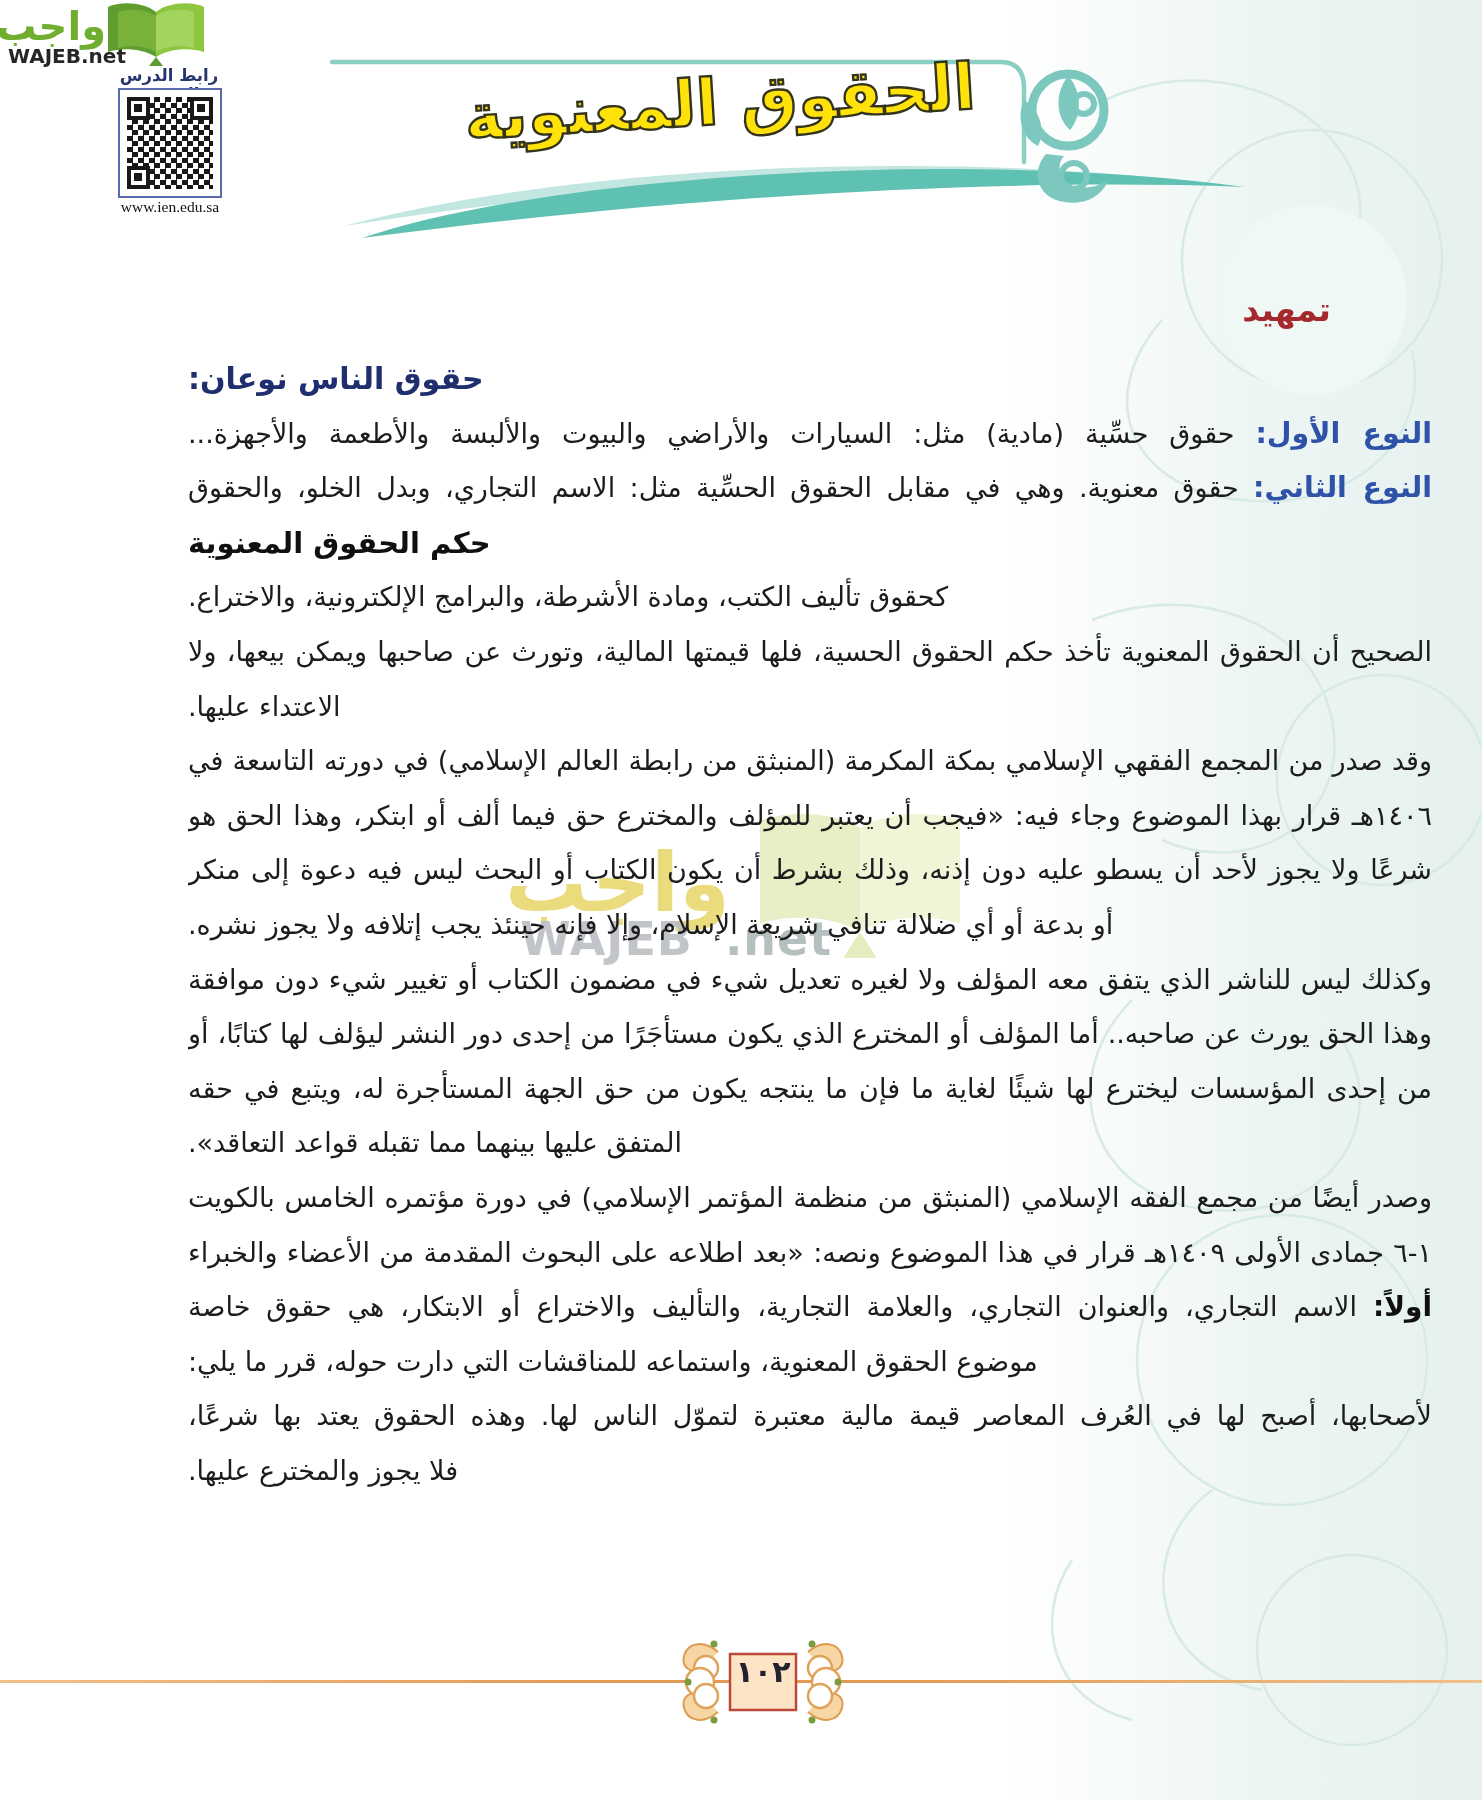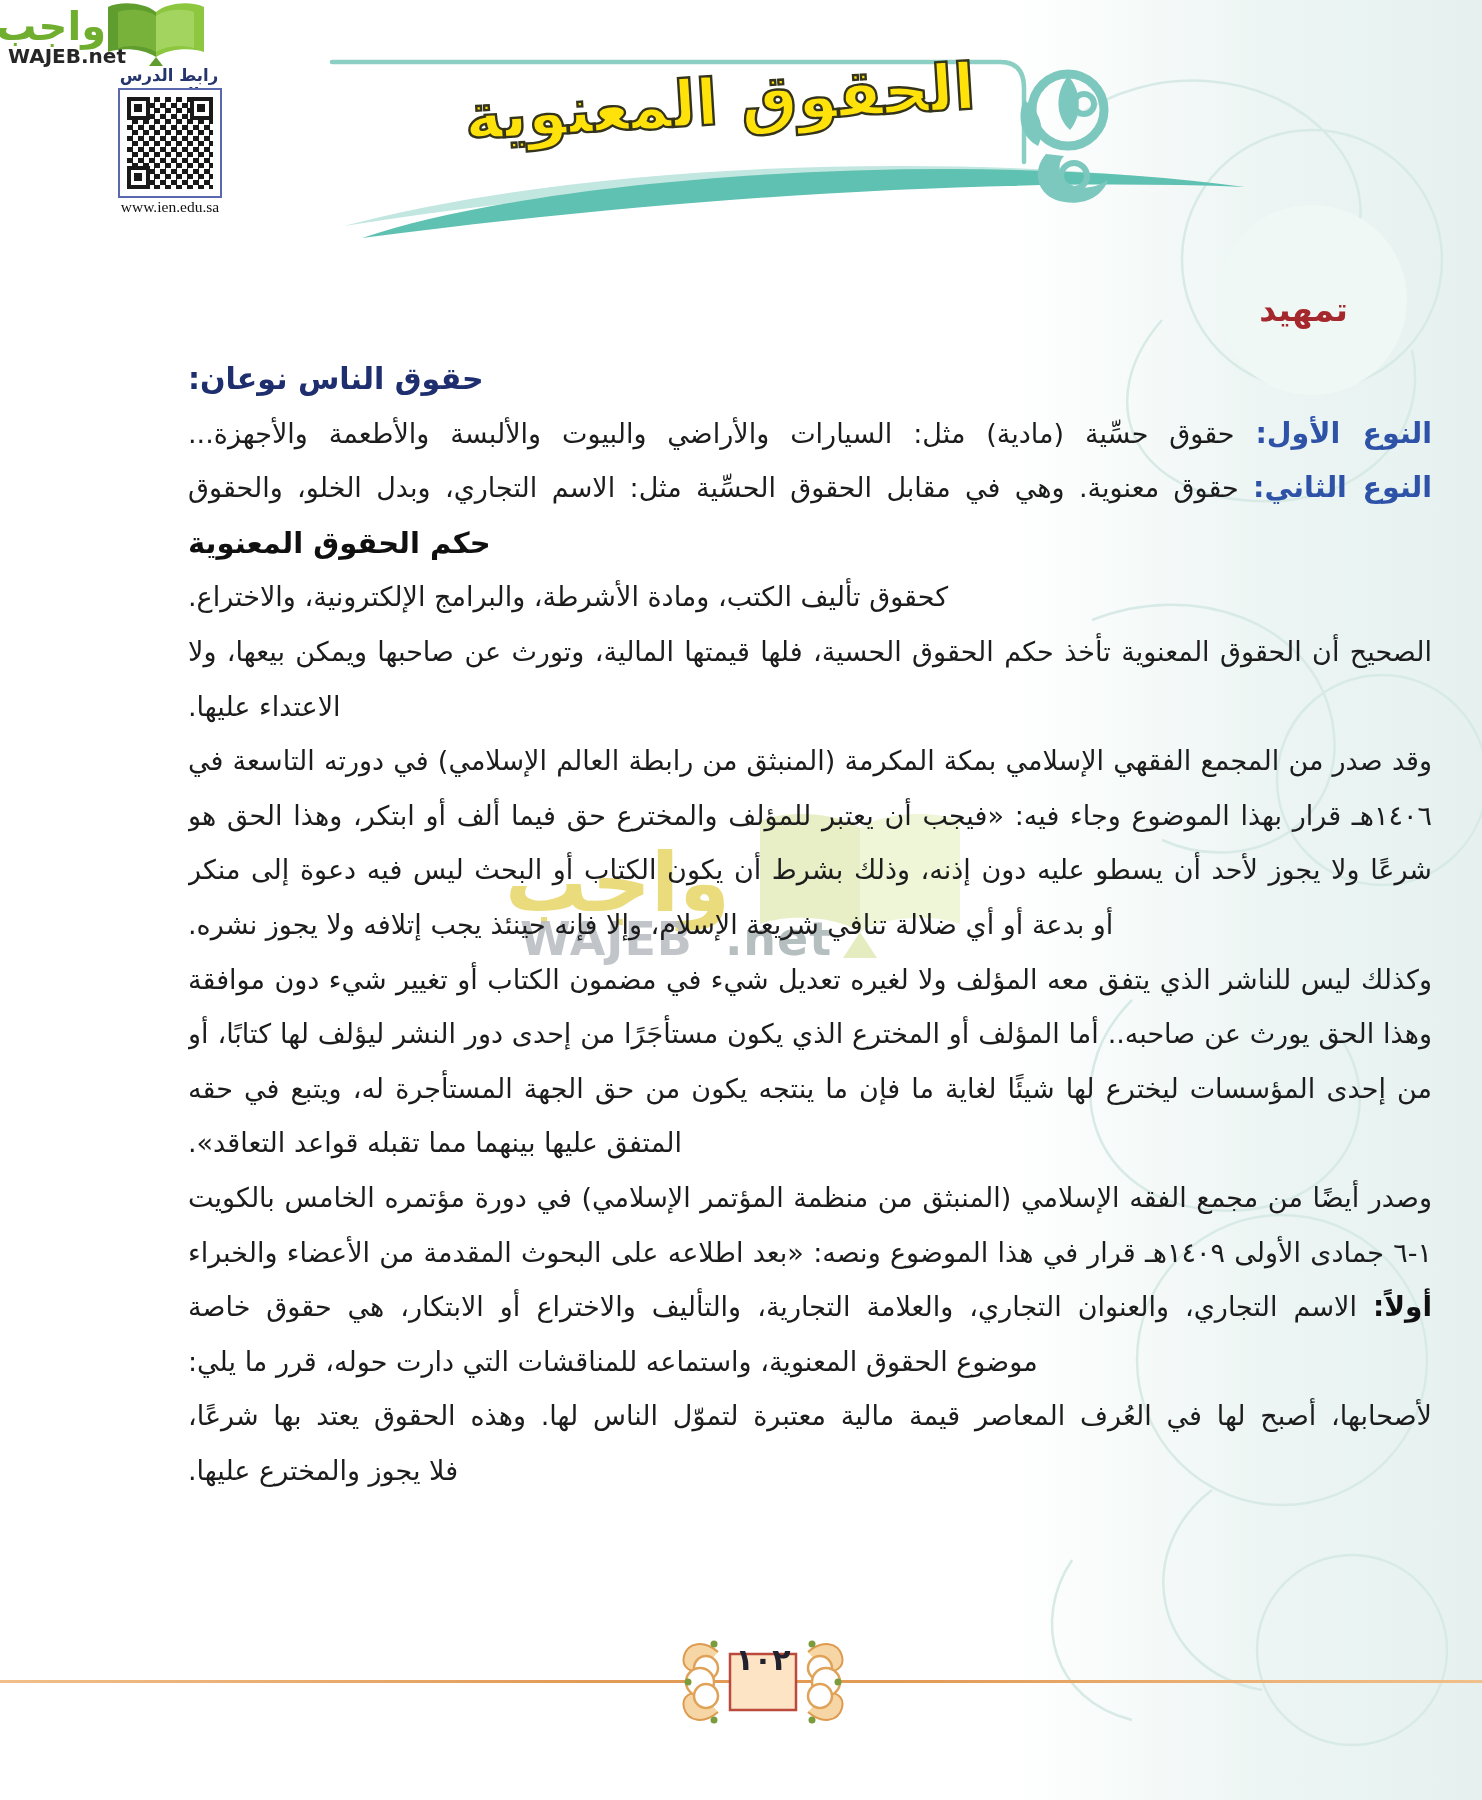--- a/index.html
+++ b/index.html
@@ -28,36 +28,36 @@
   .qr-finder::after{content:"";position:absolute;left:3px;top:3px;width:8px;height:8px;background:#191919;}
   .qr-tl{left:0;top:0;} .qr-tr{right:0;top:0;} .qr-bl{left:0;bottom:0;}
   .qr-url{left:100px;top:198px;width:140px;text-align:center;font-size:15.5px;color:#111;
           font-family:"Liberation Serif",serif;}
   
   .header-art{position:absolute;left:0;top:0;z-index:2;pointer-events:none;}
   .page-title{position:absolute;z-index:3;left:430px;top:58px;width:580px;text-align:center;
           font-size:64px;font-weight:bold;color:#ffe20a;direction:rtl;
           -webkit-text-stroke:2.4px #34341c;transform:rotate(-3.5deg);line-height:1.4;}
   
-  .tamhid{position:absolute;z-index:3;right:134px;top:290px;font-size:33px;font-weight:bold;color:#a5282c;direction:rtl;}
+  .tamhid{position:absolute;z-index:3;right:151px;top:290px;font-size:33px;font-weight:bold;color:#a5282c;direction:rtl;}
   .text-col{position:absolute;z-index:3;left:188px;right:50px;top:352px;direction:rtl;}
   .l{font-size:27px;line-height:54.6px;height:54.6px;color:#1c1c1c;overflow:hidden;}
   .just{text-align:justify;text-align-last:justify;}
   .right{text-align:left;}
   .ind34{padding-right:34px;} .ind40{padding-right:40px;} .ind70{padding-right:70px;}
   .ind80{padding-right:80px;} .ind410{padding-right:410px;}
   .navy-h{color:#1e2e6e;font-weight:bold;font-size:30px;}
   .black-h{color:#101010;font-weight:bold;font-size:29px;}
   .lbl{font-weight:bold;color:#2d52a8;font-size:28.5px;}
   .lbl-dark{font-weight:bold;color:#101010;font-size:28px;}
   
   .footer-line{position:absolute;z-index:2;left:0;right:0;top:1680px;height:3px;
           background:linear-gradient(90deg,#f1bf8a,#e39a55 40%,#e39a55 60%,#f1bf8a);}
   .page-num-wrap{position:absolute;z-index:3;left:648px;top:1622px;width:230px;height:120px;}
-  .page-num{position:absolute;left:0;right:0;top:20px;text-align:center;font-size:30px;font-weight:bold;color:#22222e;}
+  .page-num{position:absolute;left:0;right:0;top:32px;text-align:center;font-size:30px;font-weight:bold;color:#22222e;}
 </style>
 </head>
 <body>
 
 <div class="page">
 
   <svg class="bg-strip" width="470" height="1800">
     <defs>
       <linearGradient id="g" x1="0" y1="0" x2="1" y2="0">
         <stop offset="0" stop-color="#ecf5f3" stop-opacity="0"></stop>

